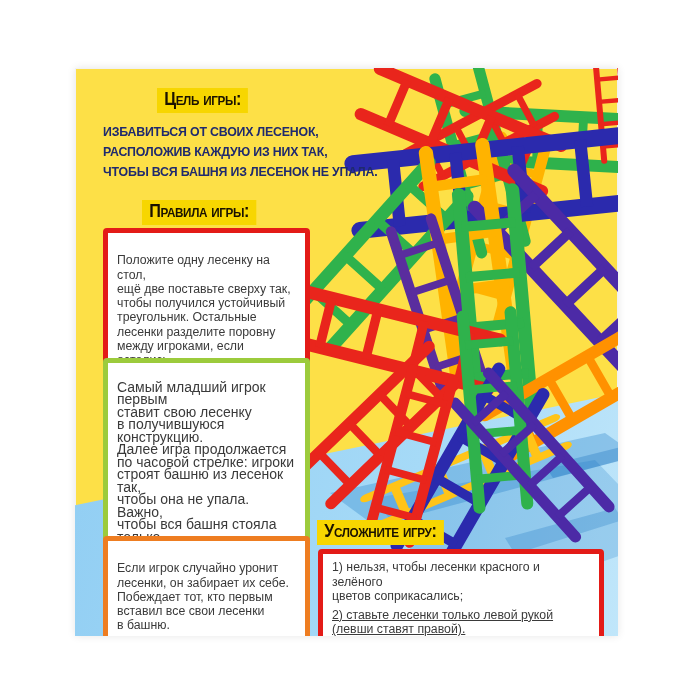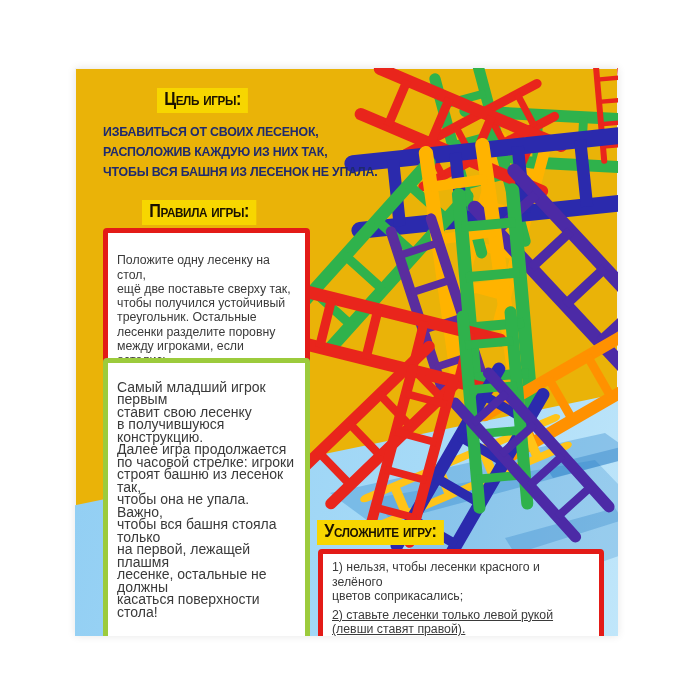--- a/index.html
+++ b/index.html
@@ -2,21 +2,21 @@
 <html><head>
 <meta charset="utf-8">
 <style>
   html,body{margin:0;padding:0;}
   body{
     width:700px;height:700px;position:relative;background:#ffffff;
     font-family:"Liberation Sans",sans-serif;overflow:hidden;
   }
   .card{
     position:absolute;left:75px;top:68px;width:543px;height:568px;
-    background:#eab308;overflow:hidden;
+    background:#fde047;overflow:hidden;
     box-shadow:0 0 8px rgba(0,0,0,.10), inset 0 0 0 1px #f1f1f3;
   }
   .floor{
     position:absolute;inset:0;
     background:linear-gradient(105deg,#8ccbf2 0%,#a6daf7 65%,#c0e6fa 100%);
     clip-path:polygon(0 77%,100% 57.3%,100% 100%,0 100%);
   }
   .tower{position:absolute;left:0;top:0;pointer-events:none;}
   .hdr{
     position:absolute;display:inline-block;background:#f7d600;color:#1a1200;
@@ -118,20 +118,27 @@
 по часовой стрелке: игроки
 строят башню из лесенок так,
 чтобы она не упала. Важно,
 чтобы вся башня стояла только
 на первой, лежащей плашмя
 лесенке, остальные не должны
 касаться поверхности стола!</span>
     <div class="tail t-green"></div>
   </div>
 
+  <div class="bubble b-orange">
+    <span>Если игрок случайно уронит
+лесенки, он забирает их себе.
+Побеждает тот, кто первым
+вставил все свои лесенки
+в башню.</span>
+  </div>
 
   <div class="hdr hdr-challenge">Усложните игру:</div>
 
   <div class="bubble b-challenge">
     <div class="item">1) нельзя, чтобы лесенки красного и зелёного
 цветов соприкасались;</div>
     <div class="item">2) ставьте лесенки только левой рукой
 (левши ставят правой).</div>
   </div>
 

